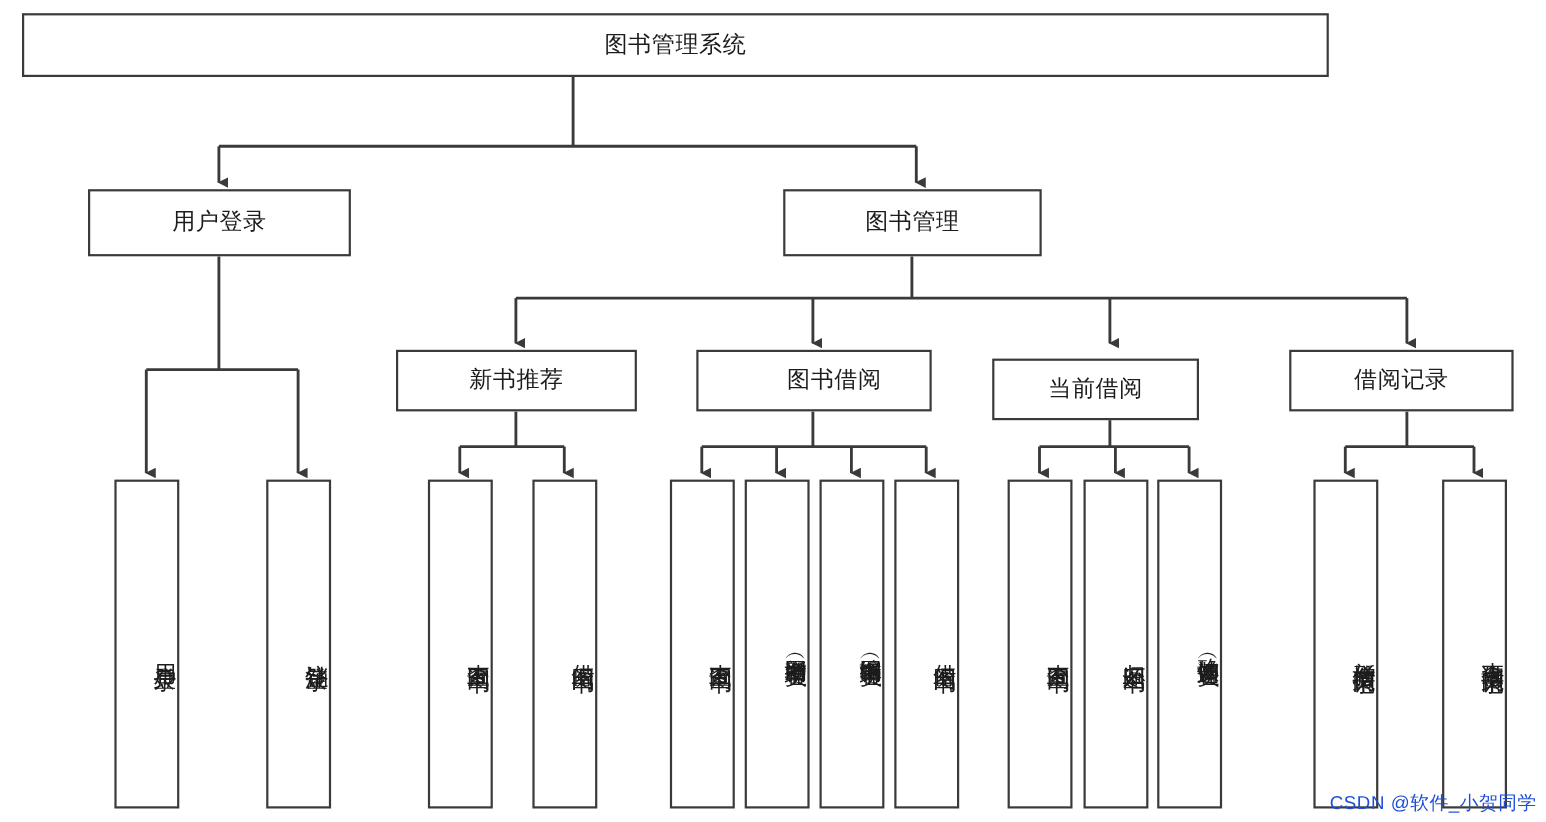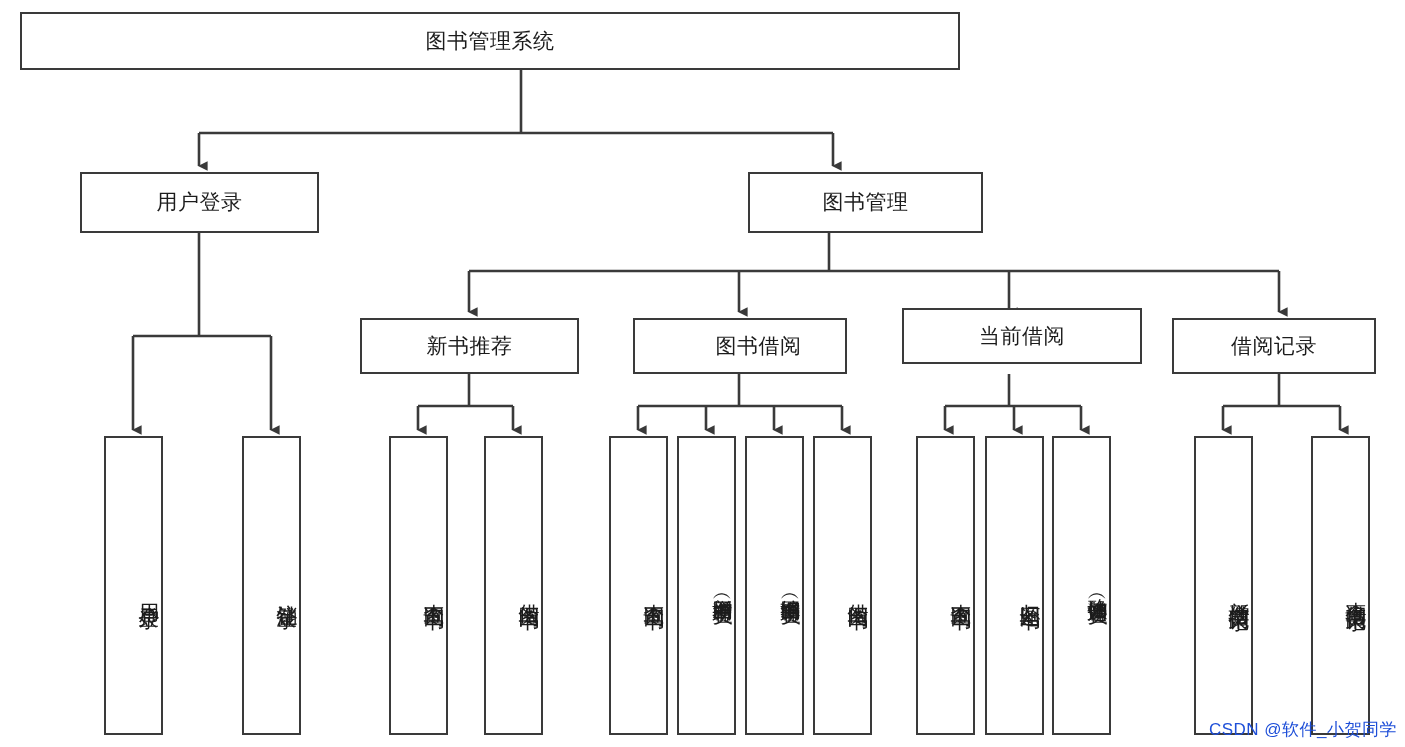--- a/index.html
+++ b/index.html
@@ -111,28 +111,28 @@
       <path d="M1014,406 L1014,430" marker-end="url(#arrow)"></path>
       <path d="M1081,406 L1081,430" marker-end="url(#arrow)"></path>
 
       <path d="M1279,374 L1279,406"></path>
       <path d="M1223,406 L1340,406"></path>
       <path d="M1223,406 L1223,430" marker-end="url(#arrow)"></path>
       <path d="M1340,406 L1340,430" marker-end="url(#arrow)"></path>
     </g>
   </svg>
 
-  <div class="node horiz" style="left:20px; top:12px; width:940px; height:58px;">图书管理系统</div>
+  <div class="node horiz" style="left:20px; top:12px; width:1188px; height:58px;">图书管理系统</div>
 
   <div class="node horiz" style="left:80px; top:172px; width:239px; height:61px;">用户登录</div>
-  <div class="node horiz" style="left:712px; top:172px; width:235px; height:61px;margin-left:36px;">图书管理</div>
+  <div class="node horiz" style="left:712px; top:172px; width:235px; height:61px;">图书管理</div>
 
   <div class="node horiz" style="left:360px; top:318px; width:219px; height:56px;">新书推荐</div>
   <div class="node horiz" style="left:633px; top:318px; width:214px; height:56px;padding-left:37px;">图书借阅</div>
-  <div class="node horiz" style="left:902px; top:308px; width:240px; height:56px;">当前借阅</div>
+  <div class="node horiz" style="left:902px; top:326px; width:188px; height:56px;">当前借阅</div>
   <div class="node horiz" style="left:1172px; top:318px; width:204px; height:56px;">借阅记录</div>
 
   <div class="node vert" style="left:104px; top:436px; width:59px; height:299px;">用户登录</div>
   <div class="node vert" style="left:242px; top:436px; width:59px; height:299px;">注销登录</div>
 
   <div class="node vert" style="left:389px; top:436px; width:59px; height:299px;">查询图书</div>
   <div class="node vert" style="left:484px; top:436px; width:59px; height:299px;">借阅图书</div>
 
   <div class="node vert" style="left:609px; top:436px; width:59px; height:299px;">查询图书</div>
   <div class="node vert tall" style="left:677px; top:436px; width:59px; height:299px;">新增图书（管理员）</div>

